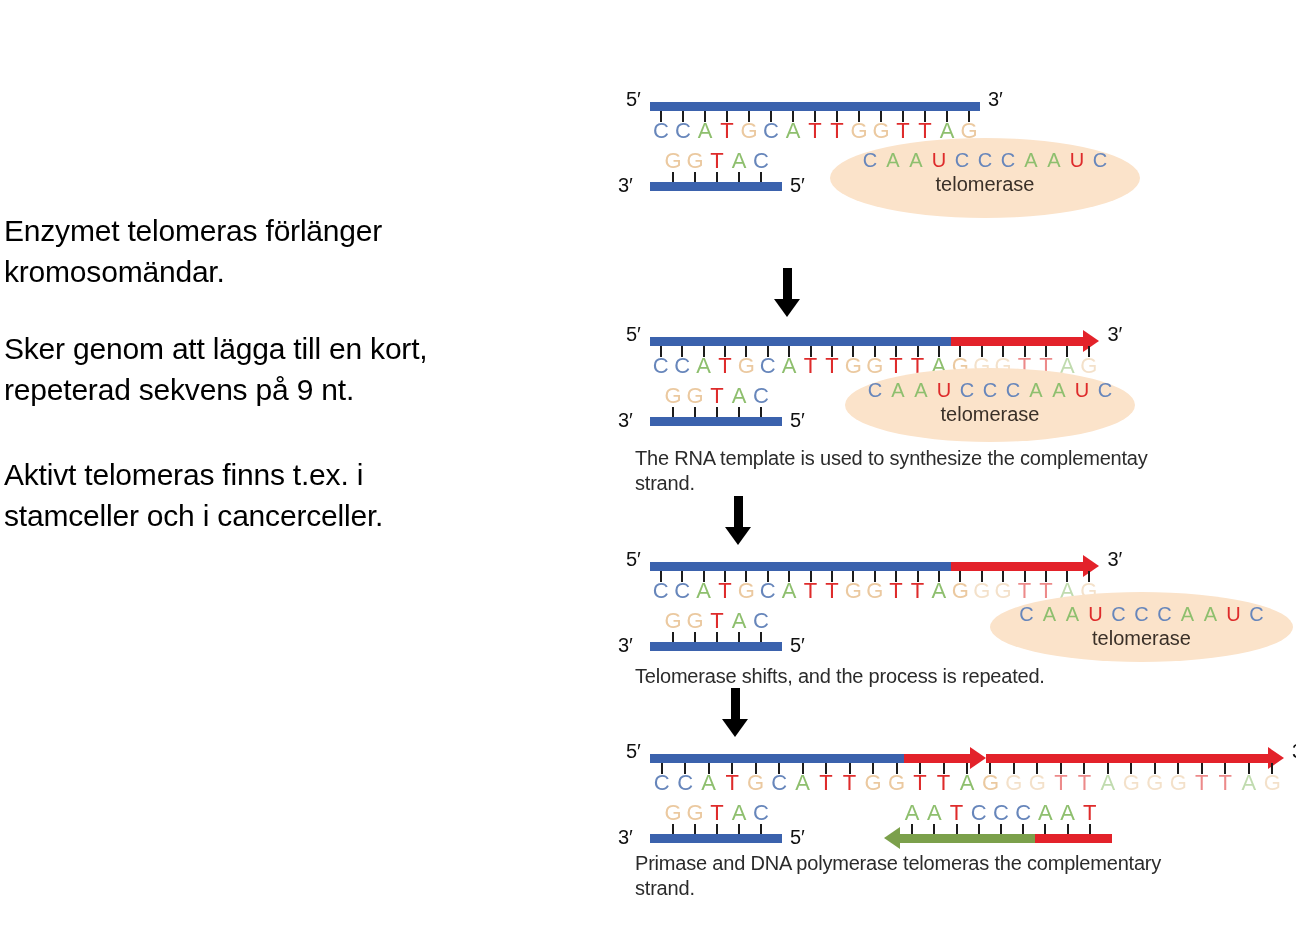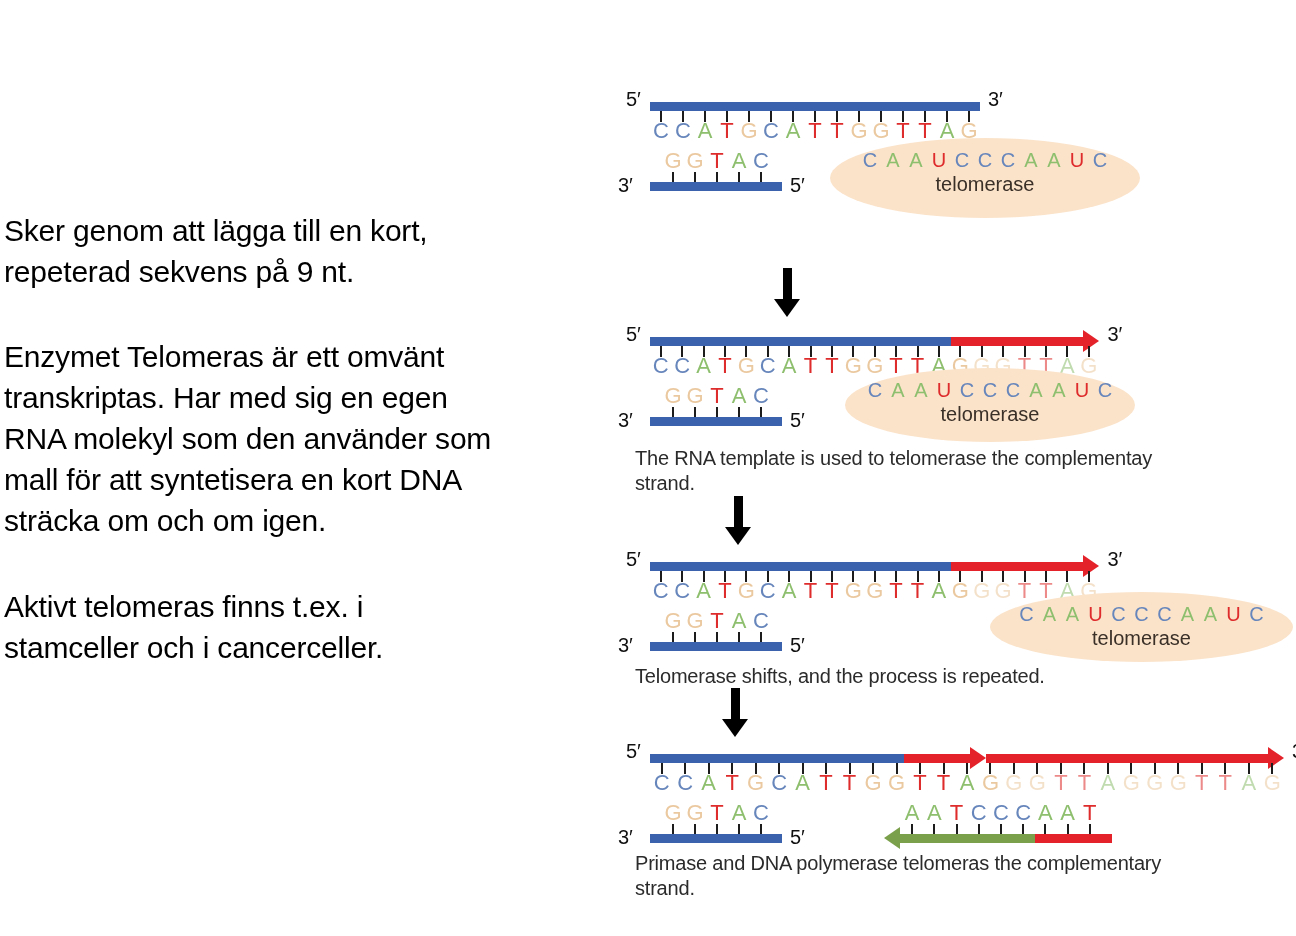--- a/index.html
+++ b/index.html
@@ -40,27 +40,24 @@
   .darrow{position:absolute;width:26px;height:50px;}
   .darrow .shaft{width:9px;height:31px;background:#000;margin:0 auto;}
   .darrow .head{width:0;height:0;margin:0 auto;
     border-left:13px solid transparent;border-right:13px solid transparent;
     border-top:18px solid #000;}
 </style>
 </head>
 <body>
 
 <div class="left-text">
+  <p class="p1">Enzymet telomeras förlänger
+kromosomändar.</p>
   <p class="p2">Sker genom att lägga till en kort,
 repeterad sekvens på 9 nt.</p>
-  <p class="p3">Enzymet Telomeras är ett omvänt
-transkriptas. Har med sig en egen
-RNA molekyl som den använder  som
-mall för att syntetisera en kort DNA
-sträcka om och om igen.</p>
   <p class="p4">Aktivt telomeras finns t.ex. i
 stamceller och i cancerceller.</p>
 </div>
 
 <div id="diagram">
     <div class="panel" style="top: 88px;">
       <div>
         <span class="plabel" style="left: 66px; top: 0px;">5′</span>
         <span class="plabel" style="left: 428px; top: 0px;">3′</span>
         <div class="bar" style="left: 90px; top: 14px; width: 330px;">
@@ -186,21 +183,21 @@
         <span class="base" style="left: 168px; width: 22px; top: 60px; color: rgb(142, 191, 110);">A</span>
         <div class="tick" style="left: 178px; top: 84px; height: 10px;"></div>
         <span class="base" style="left: 190px; width: 22px; top: 60px; color: rgb(103, 134, 187);">C</span>
         <div class="tick" style="left: 200px; top: 84px; height: 10px;"></div>
       </div>
       <div class="oval" style="left: 285px; top: 45px; width: 290px; height: 74px; background: rgb(251, 227, 202);">
         <div class="rna-row"><span class="rna-base" style="color: rgb(103, 134, 187);">C</span><span class="rna-base" style="color: rgb(142, 191, 110);">A</span><span class="rna-base" style="color: rgb(142, 191, 110);">A</span><span class="rna-base" style="color: rgb(222, 43, 43);">U</span><span class="rna-base" style="color: rgb(103, 134, 187);">C</span><span class="rna-base" style="color: rgb(103, 134, 187);">C</span><span class="rna-base" style="color: rgb(103, 134, 187);">C</span><span class="rna-base" style="color: rgb(142, 191, 110);">A</span><span class="rna-base" style="color: rgb(142, 191, 110);">A</span><span class="rna-base" style="color: rgb(222, 43, 43);">U</span><span class="rna-base" style="color: rgb(103, 134, 187);">C</span></div>
         <div class="oval-label">telomerase</div>
       </div>
     </div>
-    <div class="caption" style="top: 446px;">The RNA template is used to telomerase the complementay
+    <div class="caption" style="top: 446px;">The RNA template is used to synthesize the complementay
 strand.</div>
     <div class="darrow" style="left: 165px; top: 496px;">
       <div class="shaft"></div>
       <div class="head"></div>
     </div>
     <div class="panel" style="top: 548px;">
       <div>
         <span class="plabel" style="left: 66px; top: 0px;">5′</span>
         <span class="plabel" style="left: 547.4px; top: 0px;">3′</span>
         <div class="bar" style="left: 90px; top: 14px; width: 449.4px;">

